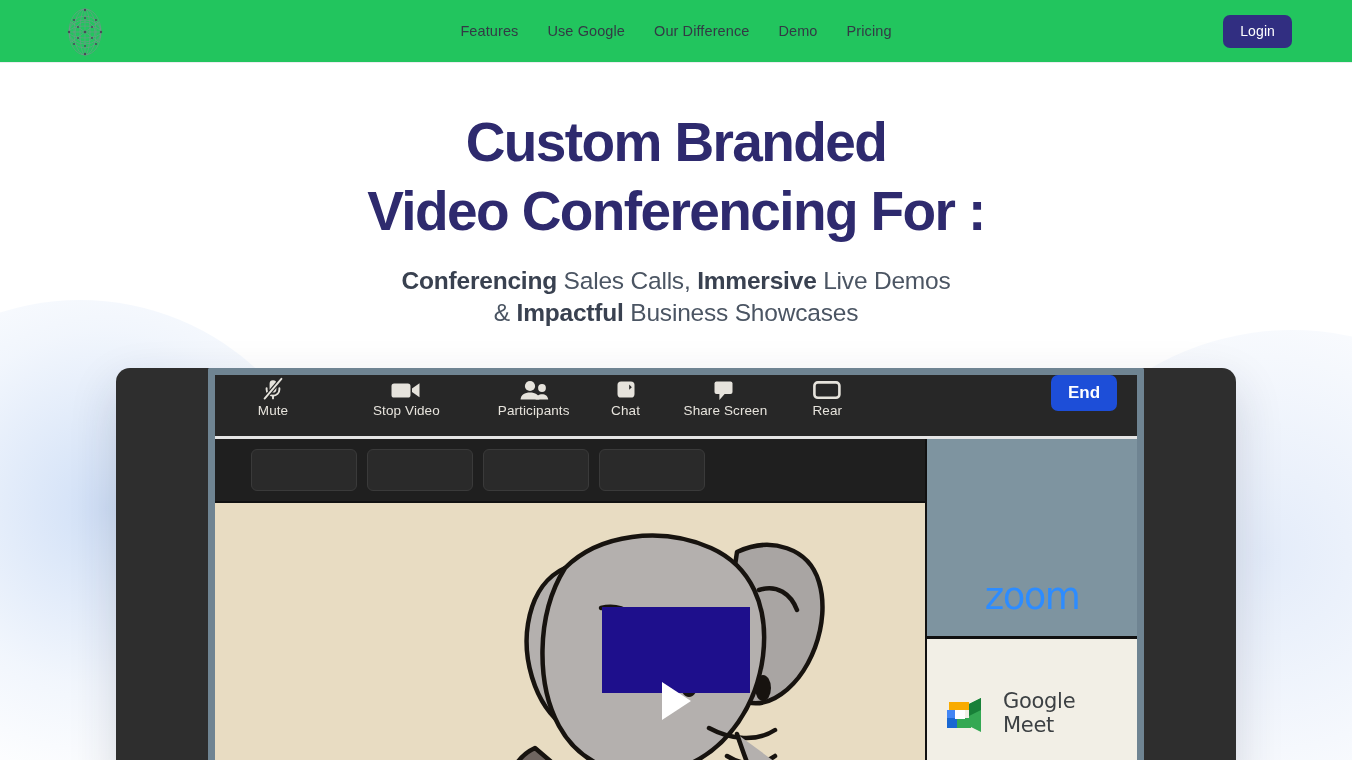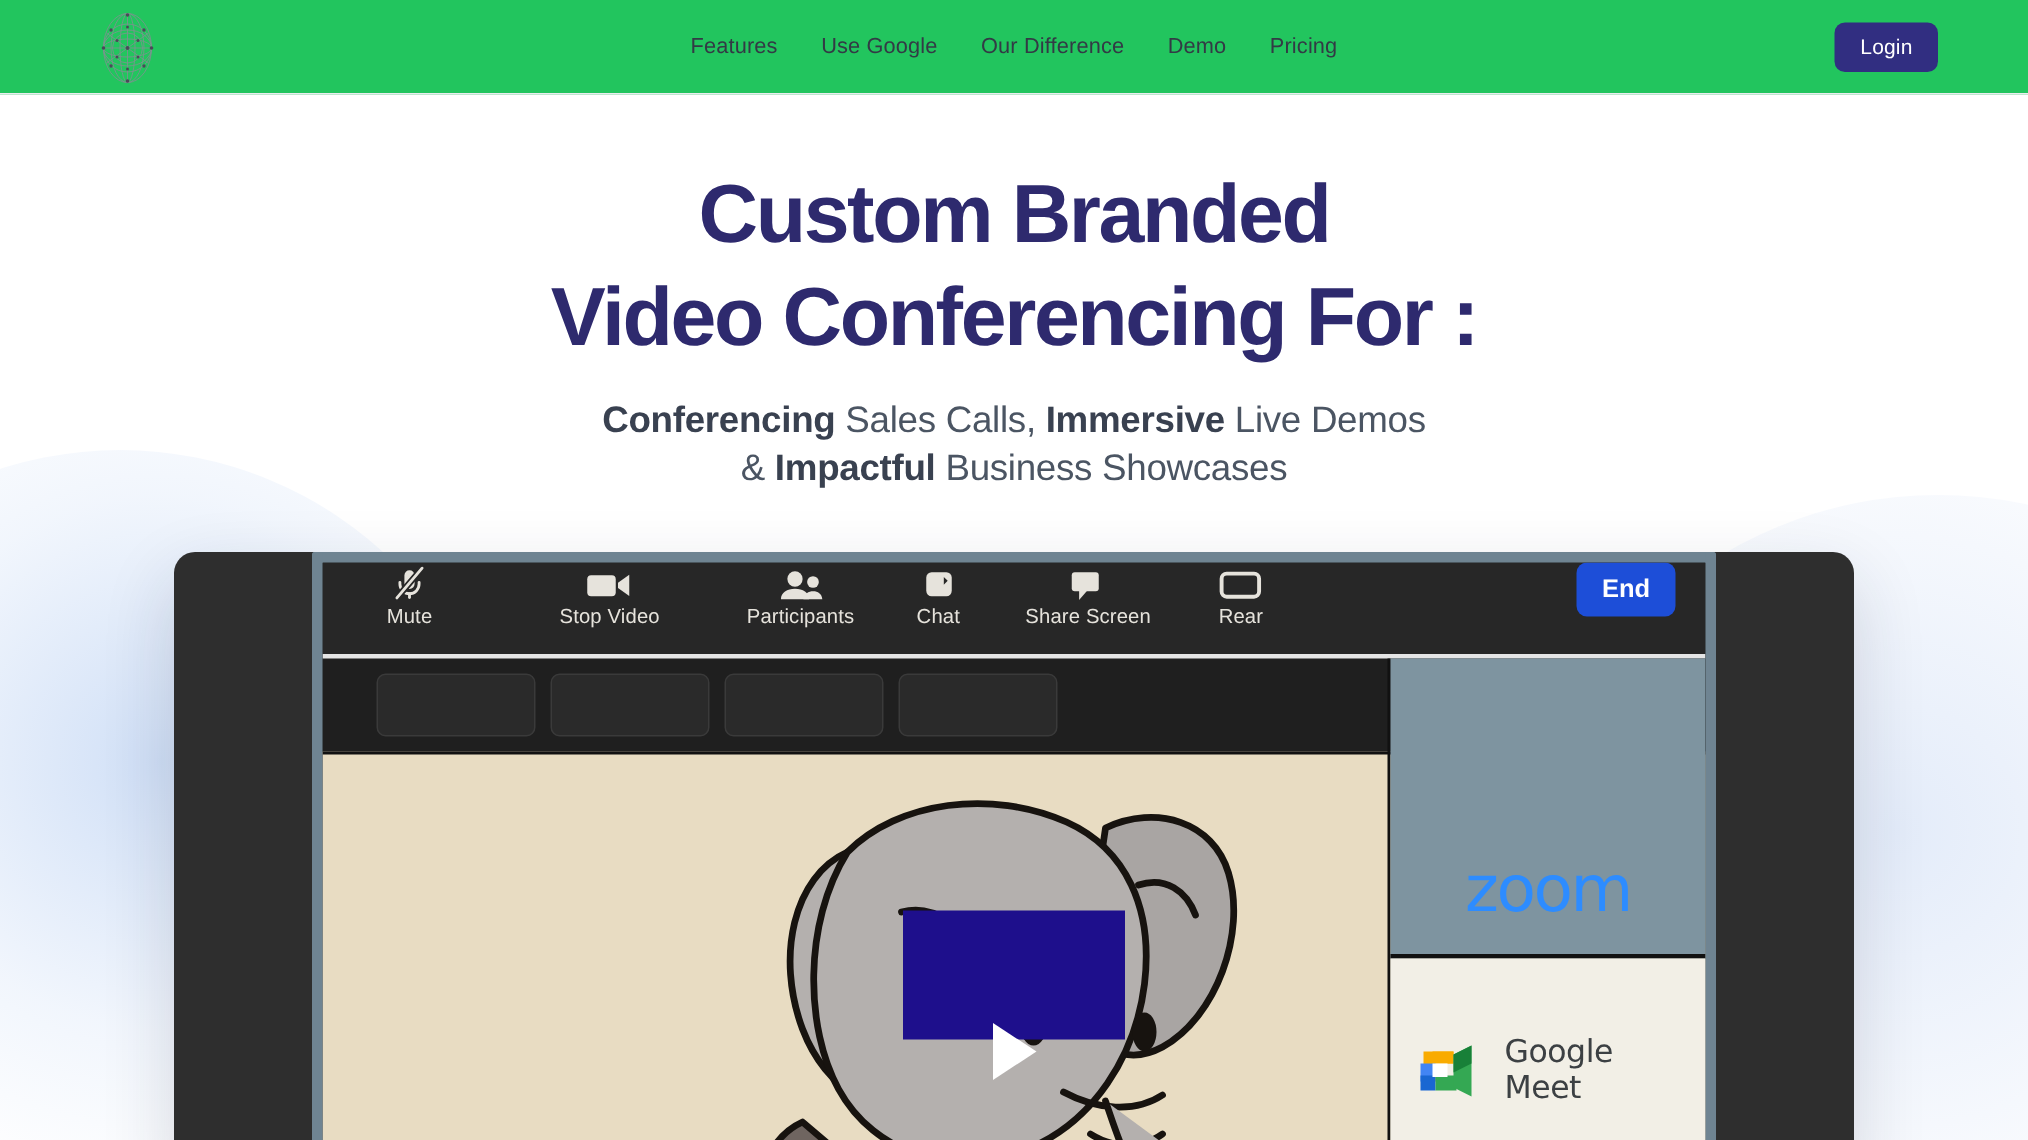--- a/index.html
+++ b/index.html
@@ -165,21 +165,21 @@
     display:flex; flex-direction:column;
     border-left:2px solid #111;
   }
   .rail-zoom {
     height:200px; background:#7e94a0;
     border-bottom:3px solid #111;
     display:flex; align-items:flex-end; justify-content:center;
     padding-bottom:18px;
   }
   .zoom-logo {
-    font-size:43px; color:#2d8cff; letter-spacing:-1.6px;
+    font-size:37px; color:#2d8cff; letter-spacing:-1.6px;
     font-family:"DejaVu Sans", sans-serif;
   }
   .rail-meet {
     flex:1; background:#f2efe6;
     display:flex; align-items:center; gap:10px;
     padding-left:14px;
   }
   .meet-txt {
     font-size:21px; line-height:1.12; color:#3c4043;
     letter-spacing:-.3px;

